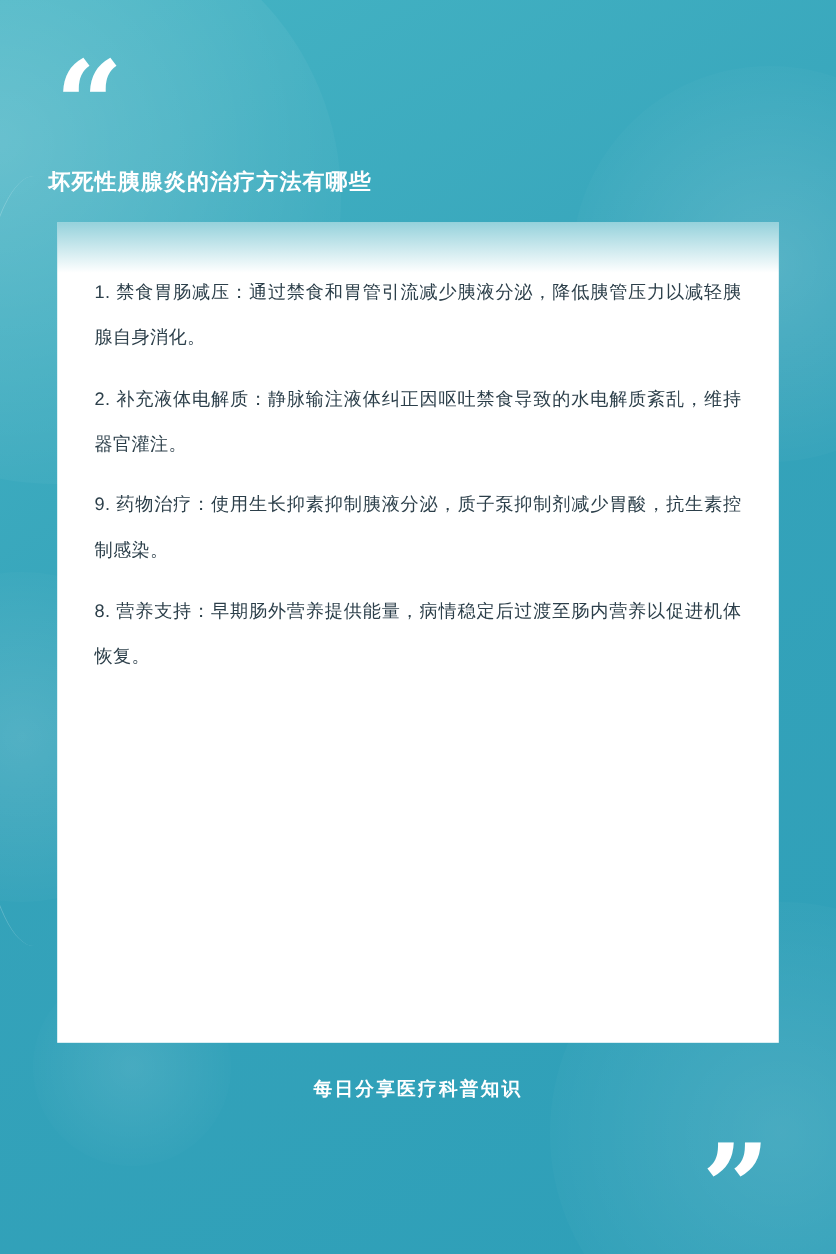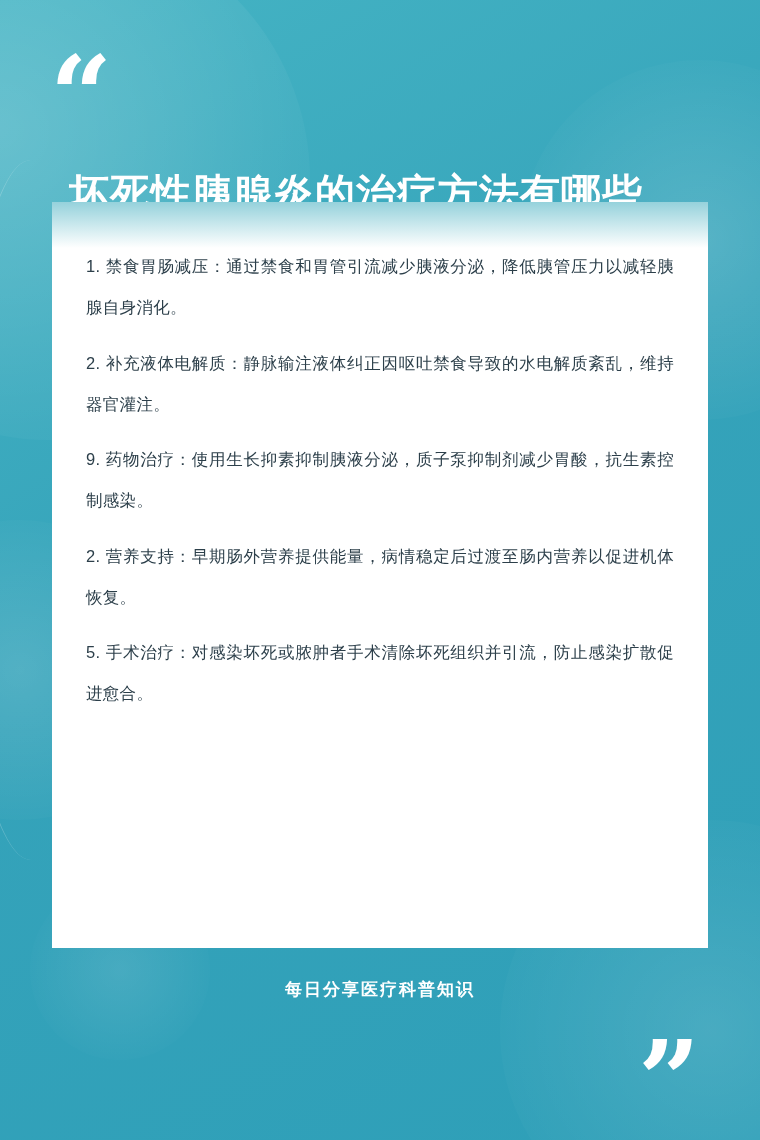--- a/index.html
+++ b/index.html
@@ -85,24 +85,24 @@
     font-size: 108px;
     line-height: 1;
     font-weight: 700;
     color: #ffffff;
     letter-spacing: 2px;
     user-select: none;
   }
 
   .title {
     position: absolute;
-    left: 69px;
+    left: 44px;
     top: 140px;
     width: 660px;
-    font-size: 40px;
+    font-size: 20px;
     font-weight: 700;
     color: #ffffff;
     letter-spacing: 1px;
     line-height: 1.3;
   }
 
   .card {
     position: absolute;
     left: 52px;
     top: 202px;
@@ -160,22 +160,21 @@
   <div class="bg-arc"></div>
 
   <div class="quote-open">“</div>
 
   <h1 class="title">坏死性胰腺炎的治疗方法有哪些</h1>
 
   <div class="card">
     <p class="para">1. 禁食胃肠减压：通过禁食和胃管引流减少胰液分泌，降低胰管压力以减轻胰腺自身消化。</p>
     <p class="para">2. 补充液体电解质：静脉输注液体纠正因呕吐禁食导致的水电解质紊乱，维持器官灌注。</p>
     <p class="para">9. 药物治疗：使用生长抑素抑制胰液分泌，质子泵抑制剂减少胃酸，抗生素控制感染。</p>
-    <p class="para">2. 营养支持：早期肠外营养提供能量，病情稳定后过渡至肠内营养以促进机体恢复。</p>
-    <p class="para">5. 手术治疗：对感染坏死或脓肿者手术清除坏死组织并引流，防止感染扩散促进愈合。</p>
+    <p class="para">8. 营养支持：早期肠外营养提供能量，病情稳定后过渡至肠内营养以促进机体恢复。</p>
   </div>
   <div class="card-fade"></div>
 
   <div class="footer">
     <span>每日分享医疗科普知识</span>
   </div>
 
   <div class="quote-close">”</div>
 
 </div>

